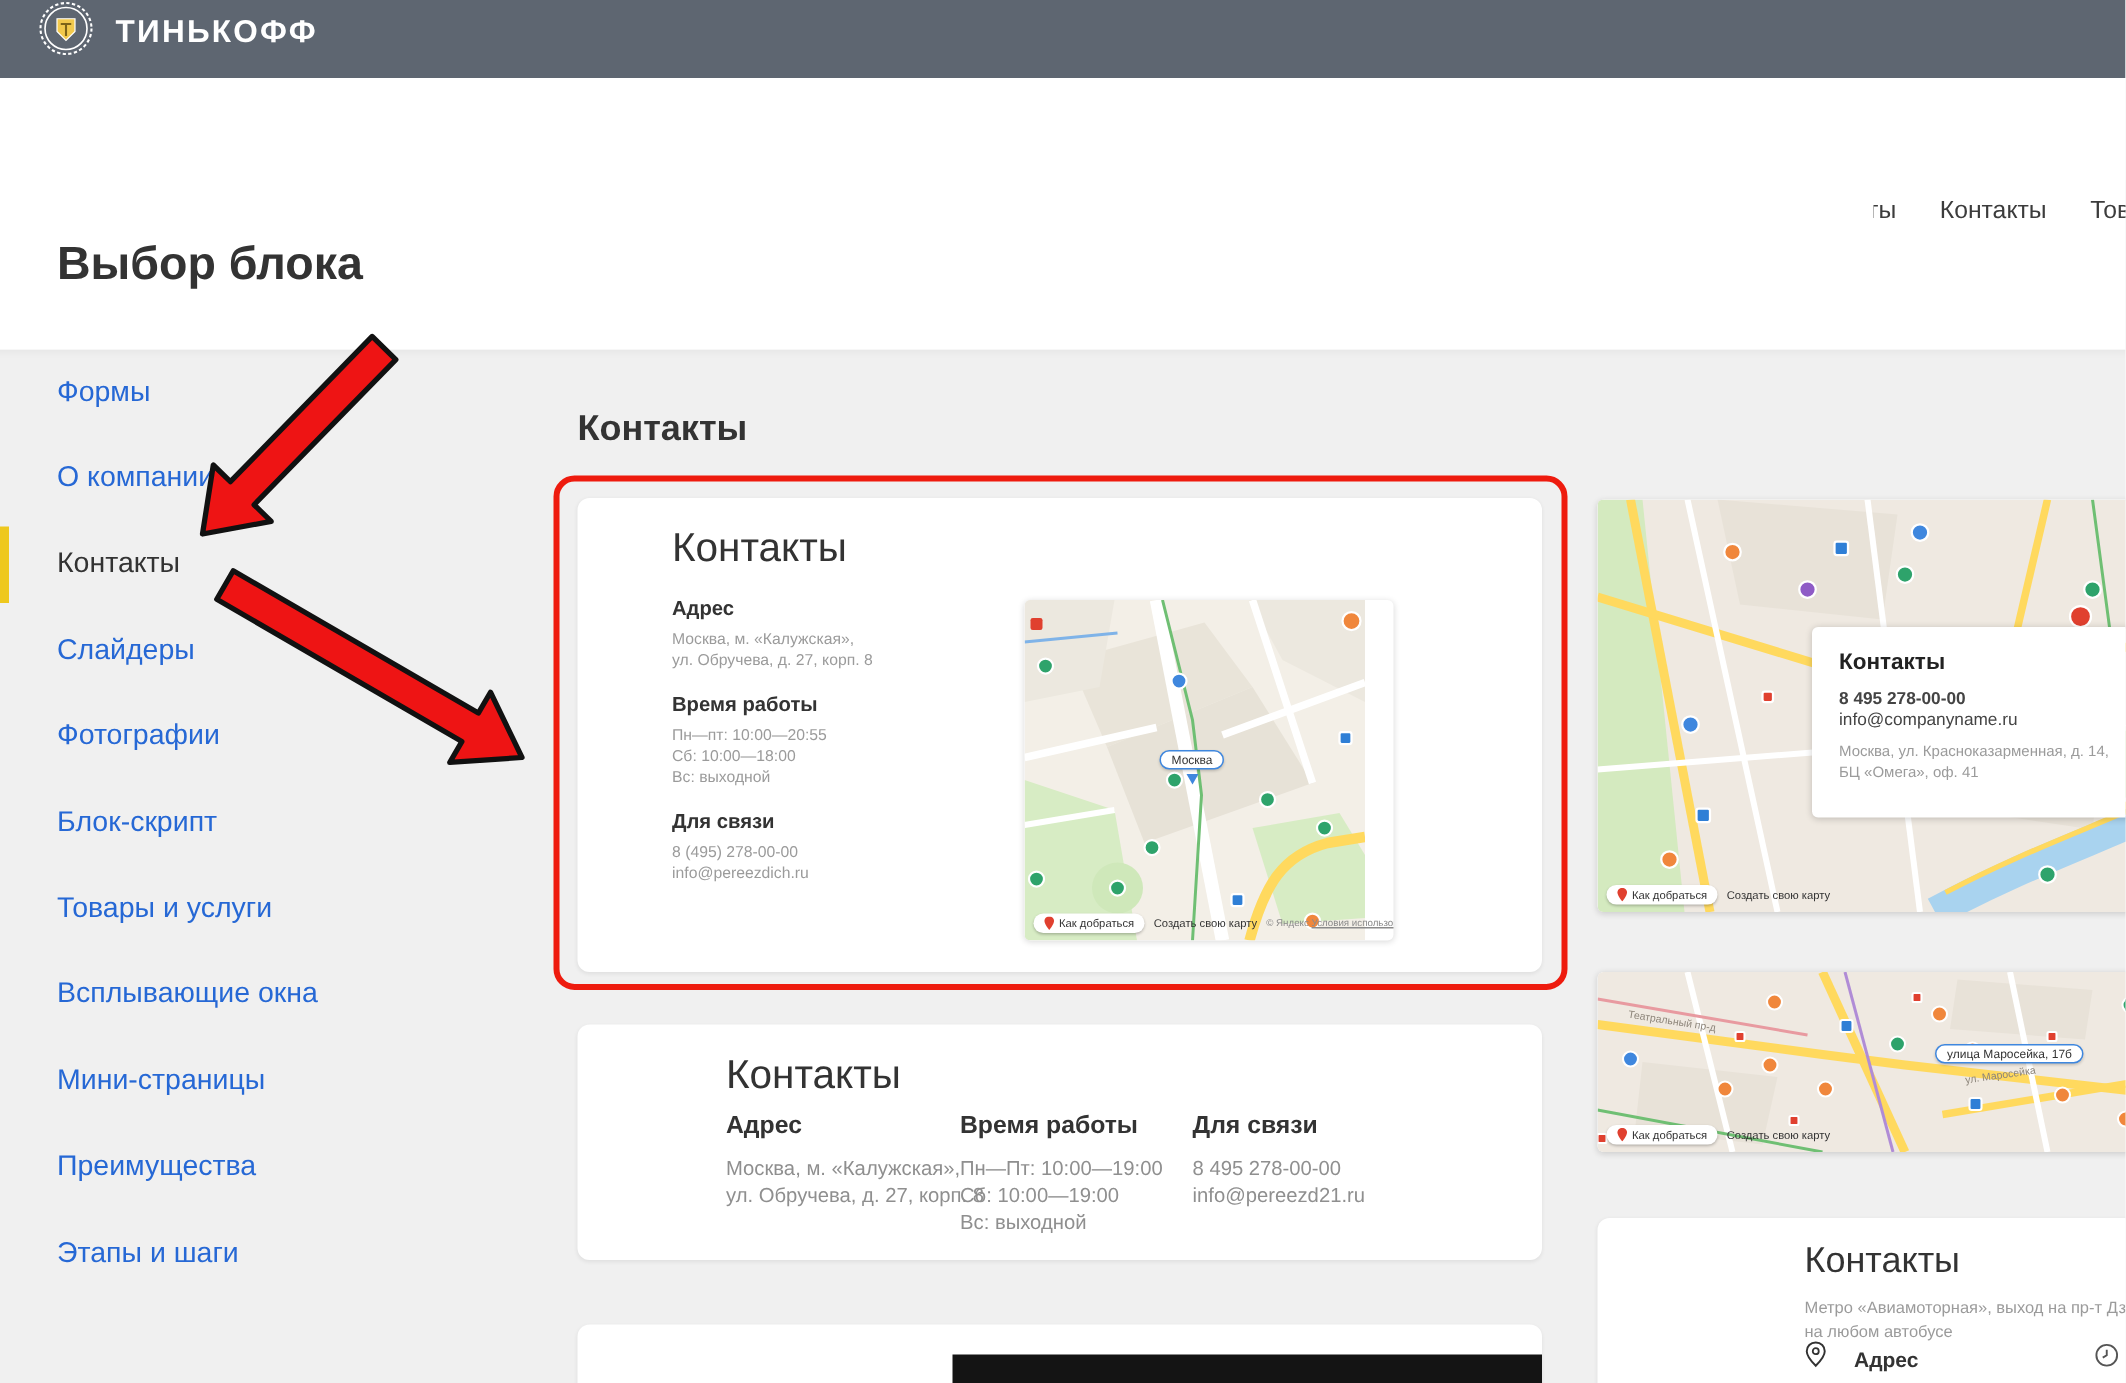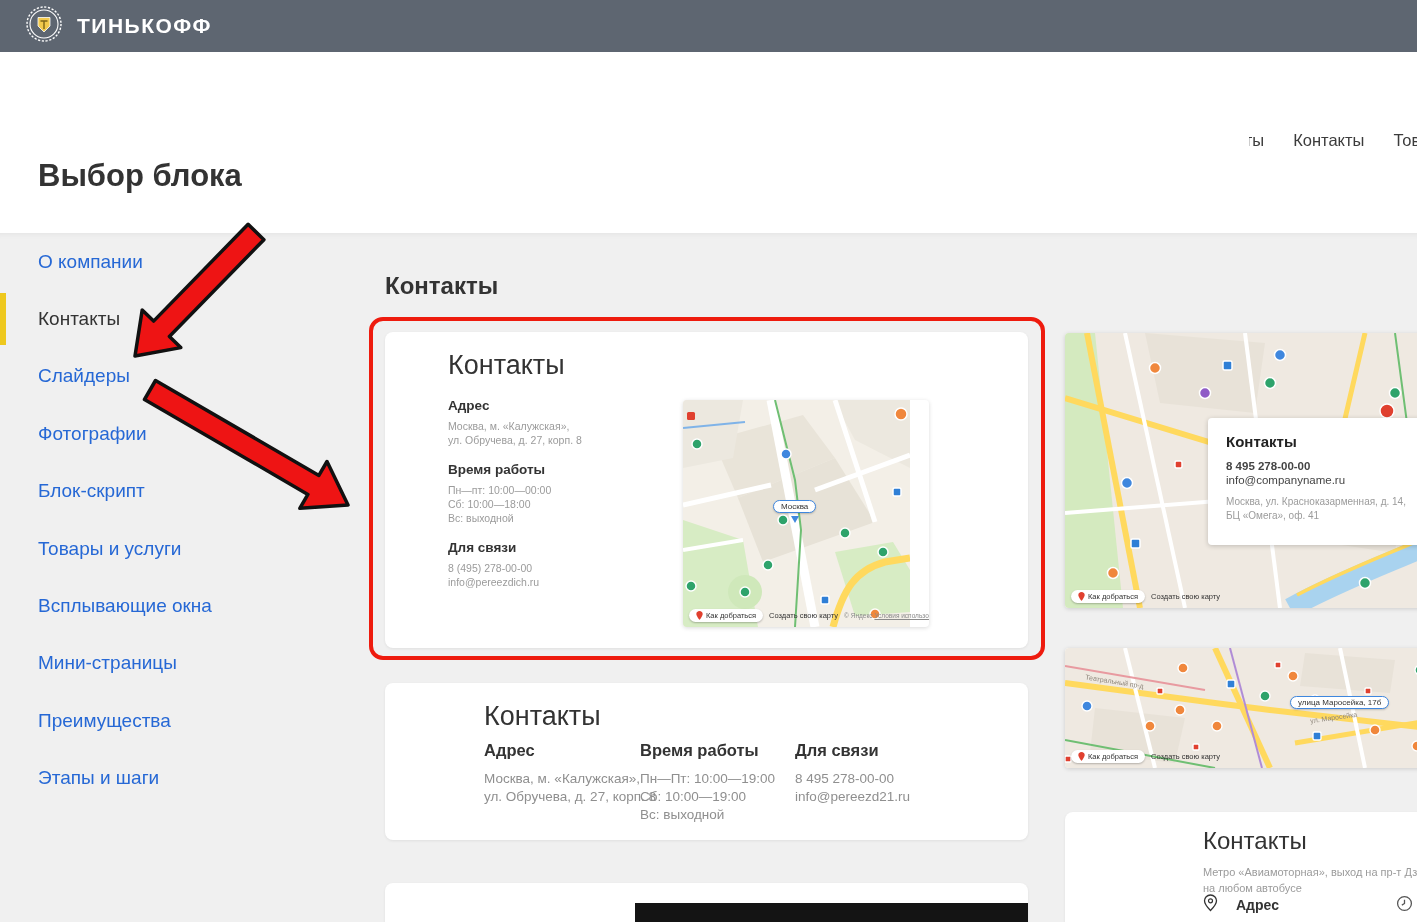--- a/index.html
+++ b/index.html
@@ -5,21 +5,21 @@
   * { margin:0; padding:0; box-sizing:border-box; }
   html,body { width:1417px; height:922px; }
   body {
     position:relative; overflow:hidden; background:#fff;
     font-family:"Liberation Sans","DejaVu Sans",sans-serif; color:#333;
   }
   .abs { position:absolute; }
 
   
   .topnav { left:0; top:0; width:1417px; height:52px; background:#5e6671;
-            display:flex; align-items:center; }
+            display:flex; align-items:flex-start; }
   .brand { display:flex; align-items:center; gap:14px; margin-left:25px; cursor:pointer; }
   .brand-name { color:#fff; font-size:21px; font-weight:bold; letter-spacing:1.5px; }
   .topnav-links { display:flex; gap:30px; margin-left:38px; }
   .topnav-link { color:#b2b7be; font-size:13.5px; font-weight:bold; letter-spacing:.4px; cursor:pointer; }
 
   
   .header2 { left:0; top:52px; width:1417px; height:68px; background:#fff; }
   .burger { left:38px; top:78px; width:27px; height:19px; cursor:pointer; }
   .burger span { display:block; height:3px; background:#333; border-radius:2px; margin-bottom:5px; }
   .app-title { left:85px; top:72px; font-size:21px; color:#333; }
@@ -129,20 +129,23 @@
 </div>
 
 <div class="abs title-strip">
   <h1 class="page-title">Выбор блока</h1>
 </div>
 
 <div class="abs content"></div>
 
 <div class="abs sidebar">
   <div class="sidebar-item">
+      <span>Формы</span>
+    </div>
+  <div class="sidebar-item">
       <span>О компании</span>
     </div>
   <div class="sidebar-item active">
       <span class="active-marker"></span>
       <span>Контакты</span>
     </div>
   <div class="sidebar-item">
       <span>Слайдеры</span>
     </div>
   <div class="sidebar-item">
@@ -175,21 +178,21 @@
 <div class="abs card card1">
   <div class="c1-title">Контакты</div>
   <div class="c1-info">
     <div class="info-group">
       <div class="info-label">Адрес</div>
       <div class="info-line">Москва, м. «Калужская»,</div>
       <div class="info-line">ул. Обручева, д. 27, корп. 8</div>
     </div>
     <div class="info-group">
       <div class="info-label">Время работы</div>
-      <div class="info-line">Пн—пт: 10:00—00:00</div>
+      <div class="info-line">Пн—пт: 10:00—20:55</div>
       <div class="info-line">Сб: 10:00—18:00</div>
       <div class="info-line">Вс: выходной</div>
     </div>
     <div class="info-group">
       <div class="info-label">Для связи</div>
       <div class="info-line">8 (495) 278-00-00</div>
       <div class="info-line">info@pereezdich.ru</div>
     </div>
   </div>
 

